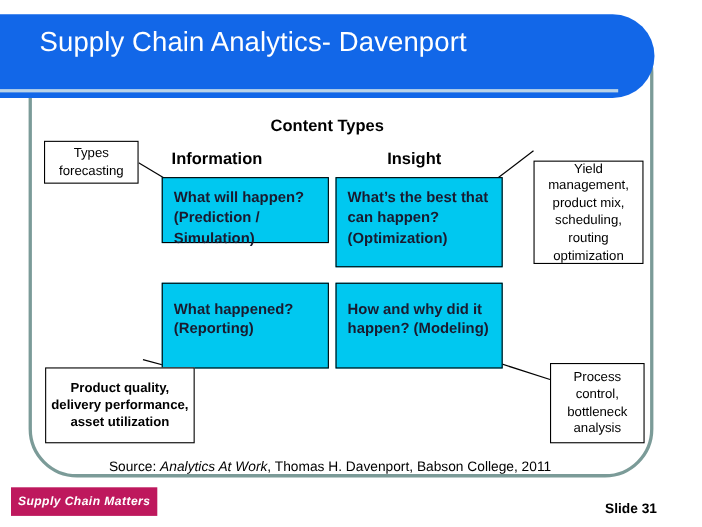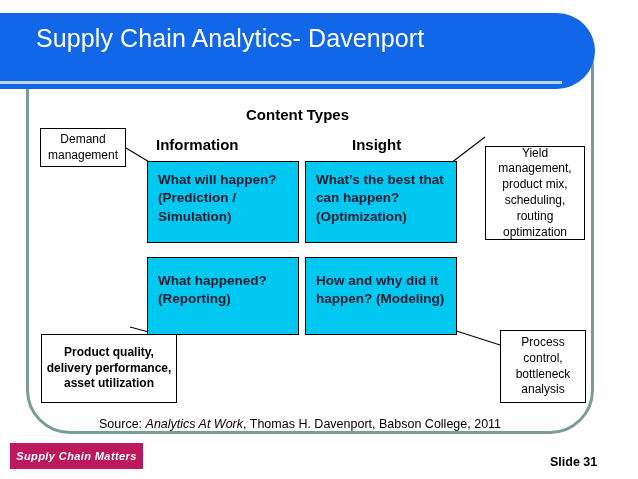--- a/index.html
+++ b/index.html
@@ -100,21 +100,21 @@
     position: absolute;
     background: #00c8f0;
     border: 1px solid #000000;
     box-sizing: border-box;
     font-size: 13.5px;
     font-weight: bold;
     color: #1a1a2e;
     line-height: 1.36;
     padding: 9px 0 0 10px;
   }
-  .cell.r1c1 { left: 147px; top: 161px; width: 152px; height: 82px; }
+  .cell.r1c1 { left: 147px; top: 161px; width: 152px; height: 60px; }
   .cell.r1c2 { left: 305px; top: 161px; width: 152px; height: 82px; }
   .cell.r2c1 { left: 147px; top: 257px; width: 152px; height: 78px; padding-top: 14px; }
   .cell.r2c2 { left: 305px; top: 257px; width: 152px; height: 78px; padding-top: 14px; }
 
   
   .callout {
     position: absolute;
     background: #ffffff;
     border: 1px solid #000000;
     box-sizing: border-box;
@@ -198,21 +198,21 @@
     <line x1="451" y1="163" x2="485" y2="137" stroke="#000000" stroke-width="1.1"></line>
     <line x1="160" y1="335" x2="130" y2="327" stroke="#000000" stroke-width="1.1"></line>
     <line x1="444" y1="327" x2="500" y2="345" stroke="#000000" stroke-width="1.1"></line>
   </svg>
 
   <div class="cell r1c1">What will happen? (Prediction / Simulation)</div>
   <div class="cell r1c2">What’s the best that can happen? (Optimization)</div>
   <div class="cell r2c2">How and why did it happen? (Modeling)</div>
   <div class="cell r2c1">What happened? (Reporting)</div>
 
-  <div class="callout demand">Demand management</div>
+  <div class="callout demand">Types forecasting</div>
   <div class="callout yield">Yield management, product mix, scheduling, routing optimization</div>
   <div class="callout product">Product quality, delivery performance, asset utilization</div>
   <div class="callout process">Process control, bottleneck analysis</div>
 
   <div class="source"><span>Source: </span><em>Analytics At Work</em><span>, Thomas H. Davenport, Babson College, 2011</span></div>
 
   <div class="logo">Supply Chain Matters</div>
   <div class="slide-number">Slide 31</div>
 
 </div>

